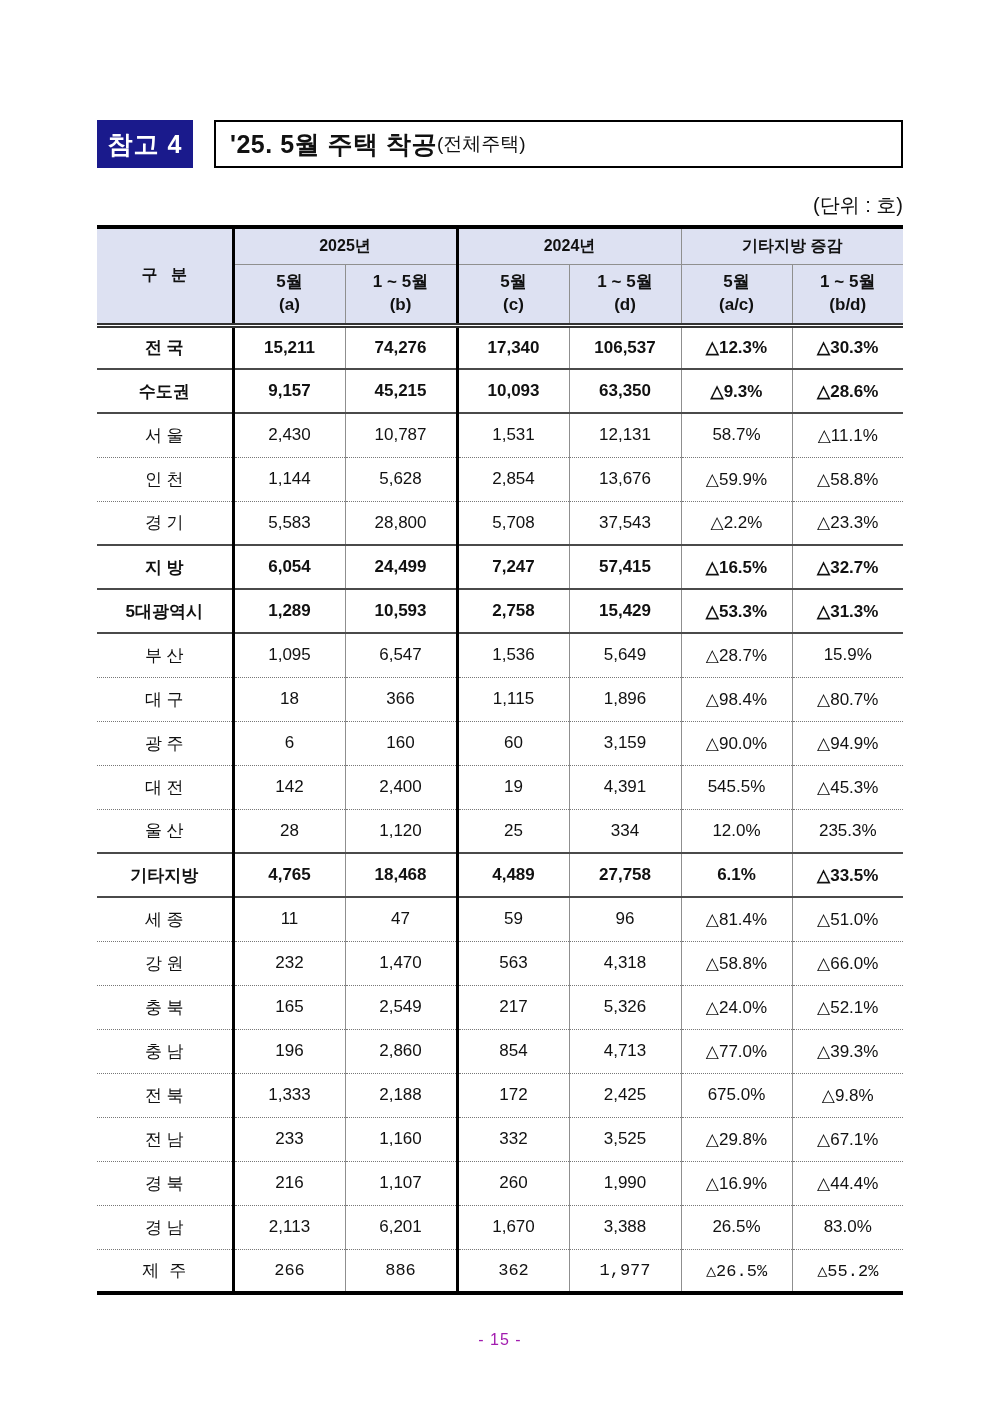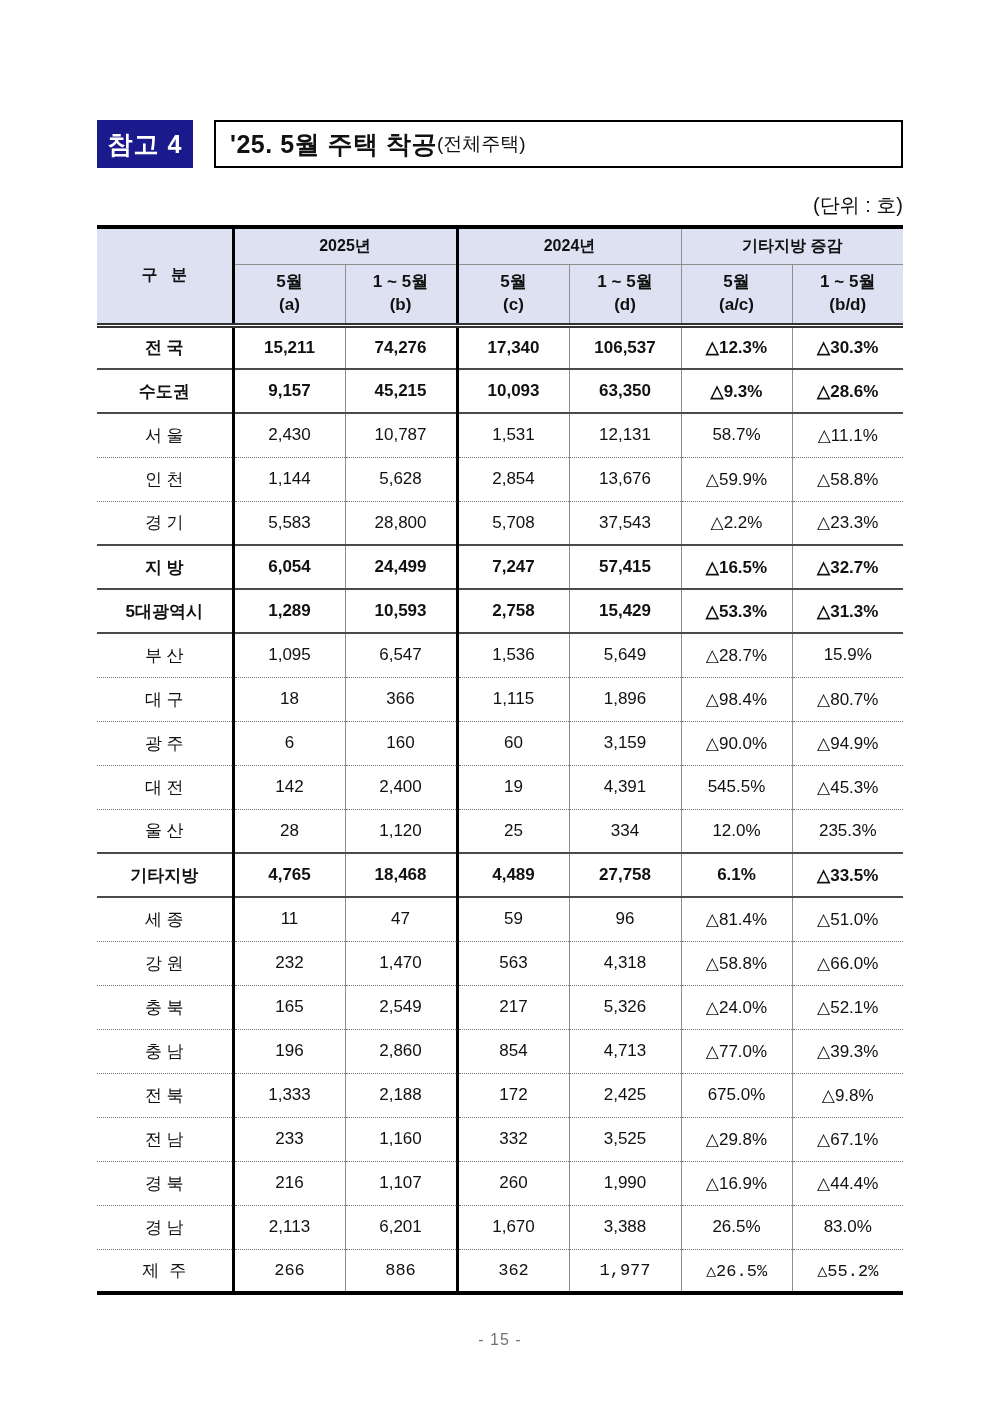--- a/index.html
+++ b/index.html
@@ -86,21 +86,21 @@
   tr.sep-strong > th, tr.sep-strong > td { border-bottom: 2px solid #4a4a4a; }
   tr.sep-dotted > th, tr.sep-dotted > td { border-bottom: 1px dotted #777; }
   tr.sep-none   > th, tr.sep-none   > td { border-bottom: none; font-family: Liberation Mono, monospace; }
 
   
   .footer {
     margin-top: 36px;
     text-align: center;
     font-size: 16px;
     letter-spacing: 1px;
-    color: #737373;
+    color: #a21caf;
   }
 </style>
 </head>
 <body>
 
 <div class="page">
 
   <div class="header-row">
     <div class="badge">참고 4</div>
     <div class="title-box">

